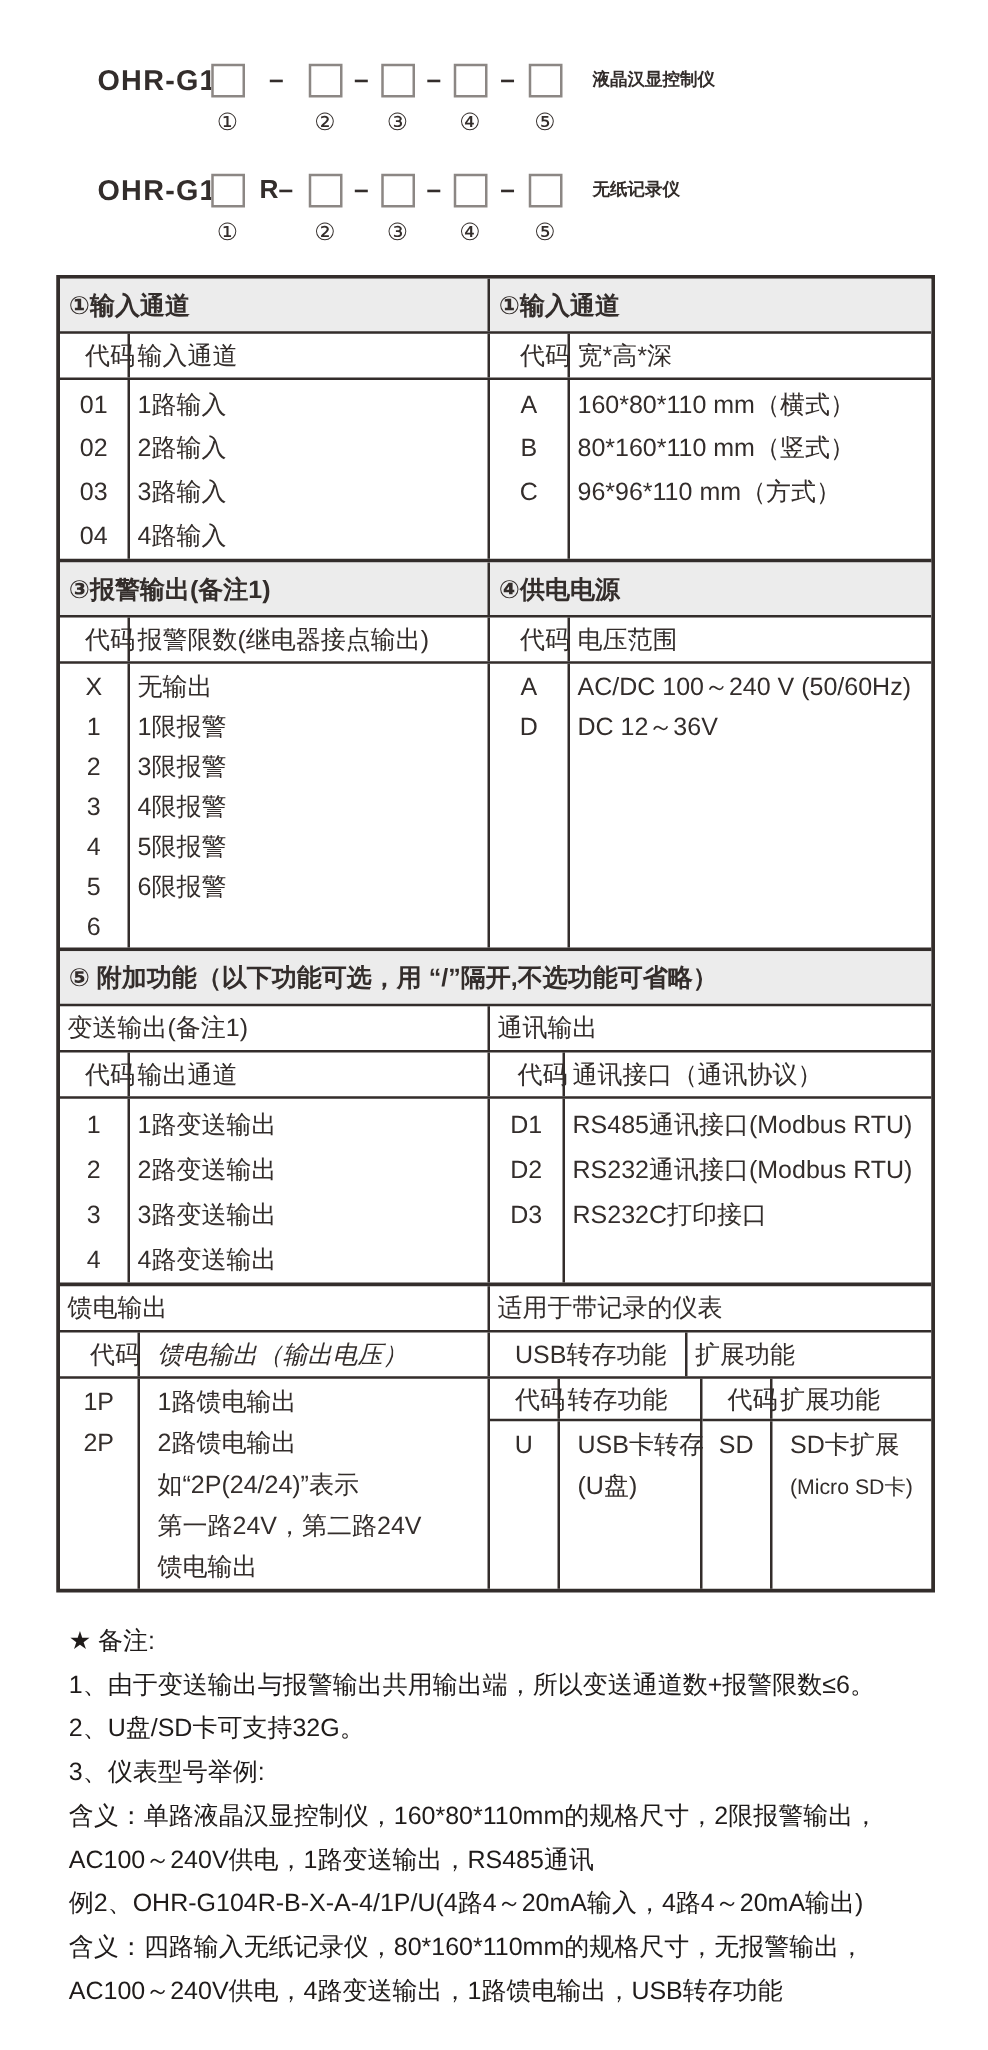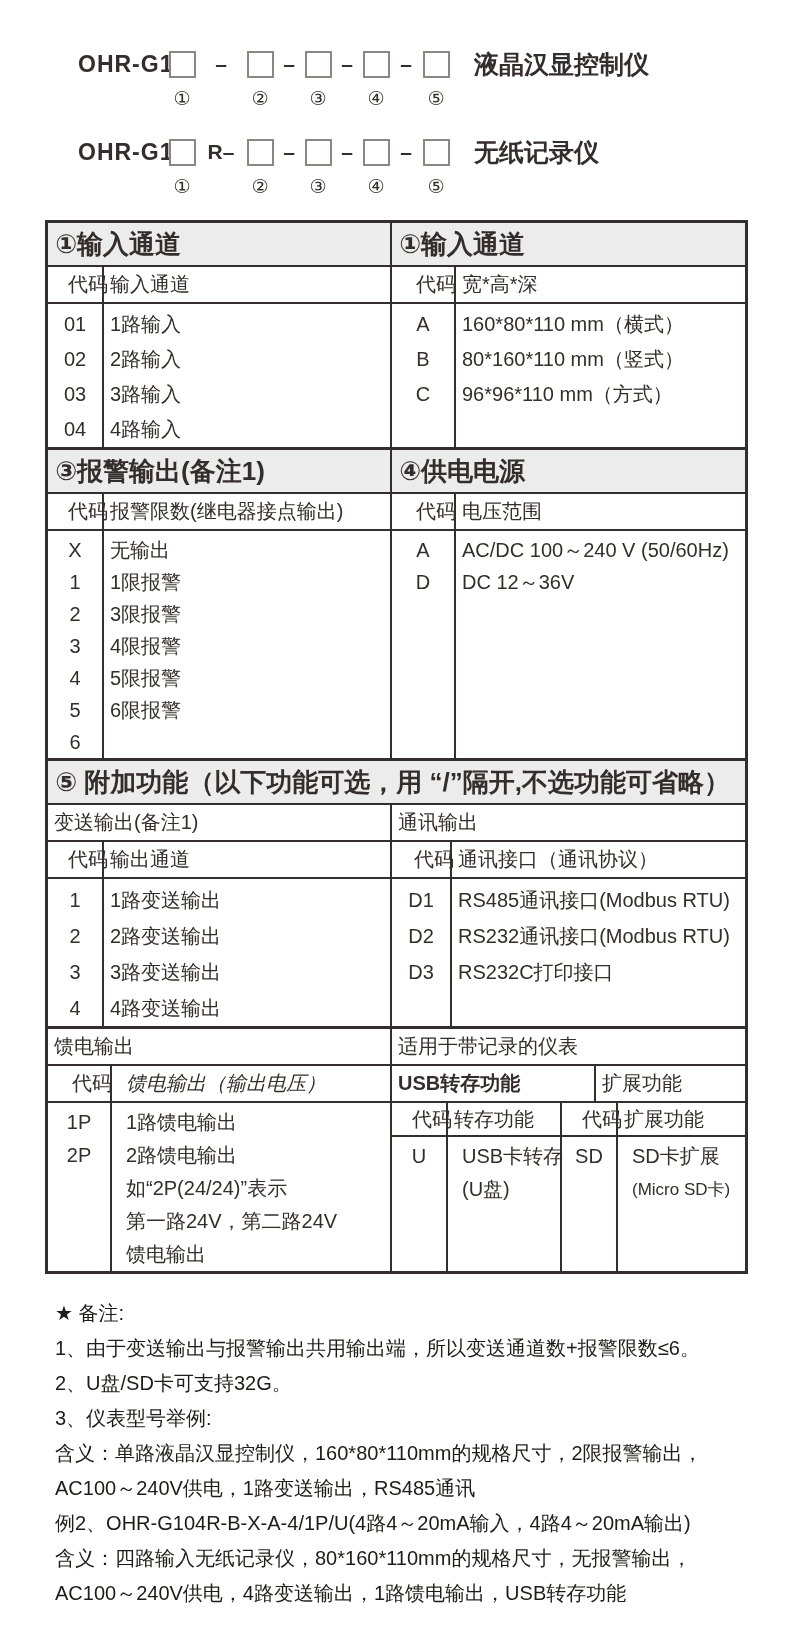--- a/index.html
+++ b/index.html
@@ -18,51 +18,51 @@
     align-items:center;
     margin-left:78px;
   }
   .mg1{ margin-top:48px; }
   .mg2{ margin-top:20px; }
   .mname{ grid-row:1; grid-column:1; font-weight:bold; font-size:23px; letter-spacing:1px; white-space:nowrap; }
   .mbox{ grid-row:1; width:27px; height:27px; border:2px solid var(--box-border); justify-self:center; background:#fff; }
   .b1{grid-column:2}.b2{grid-column:4}.b3{grid-column:6}.b4{grid-column:8}.b5{grid-column:10}
   .msep{ grid-row:1; font-weight:bold; font-size:21px; text-align:center; white-space:nowrap; }
   .s1{grid-column:3}.s2{grid-column:5}.s3{grid-column:7}.s4{grid-column:9}
-  .mlabel{ grid-row:1; grid-column:11; font-size:25px; font-weight:bold; padding-left:24px; white-space:nowrap; }
+  .mlabel{ grid-row:1; grid-column:11; font-size:14px; font-weight:bold; padding-left:24px; white-space:nowrap; }
   .mc{ grid-row:2; font-size:19px; text-align:center; align-self:center; }
   .c1{grid-column:2}.c2{grid-column:4}.c3{grid-column:6}.c4{grid-column:8}.c5{grid-column:10}
 
   
   .spec-table{ width:703px; margin:16px 0 0 45px; border:3px solid var(--ink); font-size:20px; }
   .trow{ display:flex; align-items:stretch; }
   .bb2{ border-bottom:2px solid var(--ink); }
   .bb3{ border-bottom:3px solid var(--ink); }
   .lh{ width:344px; border-right:2px solid var(--ink); flex-shrink:0; }
   .rh{ flex:1; min-width:0; }
-  .ghdr{ background:var(--hdr-bg); font-weight:bold; font-size:26px; height:44px; }
+  .ghdr{ background:var(--hdr-bg); font-weight:bold; font-size:20px; height:44px; }
   .ghdr>div{ display:flex; align-items:center; padding-left:7px; white-space:nowrap; }
   .subhdr{ height:37px; }
   .cols{ display:flex; align-items:stretch; }
   .codeh{ width:56px; border-right:2px solid var(--ink); display:flex; align-items:center; justify-content:center; flex-shrink:0; white-space:nowrap;padding-left:26px; }
   .w64{ width:64px !important; }
   .w60{ width:60px !important; }
   .desch{ flex:1; display:flex; align-items:center; padding-left:6px; white-space:nowrap; min-width:0; }
   .codecol{ width:56px; border-right:2px solid var(--ink); text-align:center; flex-shrink:0; padding-top:3px; }
   .desccol{ flex:1; padding-left:6px; min-width:0; padding-top:3px; }
   .desccol div{ white-space:nowrap; }
   .d12 .codecol div,.d12 .desccol div{ height:35px; line-height:35px; }
   .d34 .codecol div,.d34 .desccol div{ height:32px; line-height:32px; }
   .d5  .codecol div,.d5  .desccol div{ height:36px; line-height:36px; }
   .dfeed .codecol div,.dfeed .desccol div{ height:33px; line-height:33px; }
   .dfeed .desccol{ padding-left:14px; }
   .pl14{ padding-left:14px !important;font-style:italic; }
   
   .fr{ display:flex; align-items:stretch; }
-  .usbt{ width:204px; border-right:2px solid var(--ink); display:flex; align-items:center; padding-left:6px; flex-shrink:0; white-space:nowrap;font-weight:bold; }
+  .usbt{ width:158px; border-right:2px solid var(--ink); display:flex; align-items:center; padding-left:20px; flex-shrink:0; white-space:nowrap; }
   .sdt{ flex:1; display:flex; align-items:center; padding-left:6px; white-space:nowrap; min-width:0; }
   .usbq{ width:170px; border-right:2px solid var(--ink); flex-shrink:0; display:flex; flex-direction:column; }
   .sdq{ flex:1; display:flex; flex-direction:column; min-width:0; }
   .qhdr{ display:flex; align-items:stretch; height:34px; border-bottom:2px solid var(--ink); flex-shrink:0; }
   .qdata{ display:flex; align-items:stretch; flex:1; }
   .small{ font-size:17px; }
 
   
   .notes{ margin:22px 0 0 55px; font-size:20px; line-height:35px; color:#1f1b1a; }
   .nline{ white-space:nowrap; }

